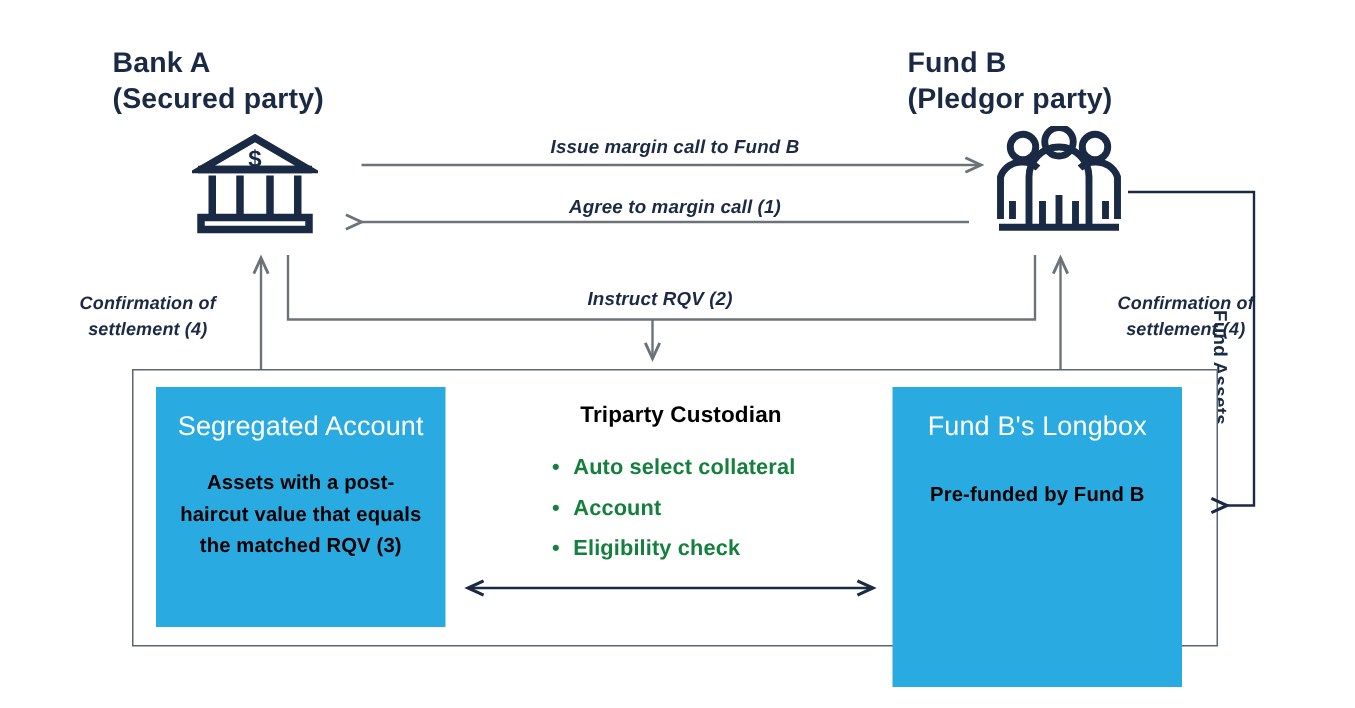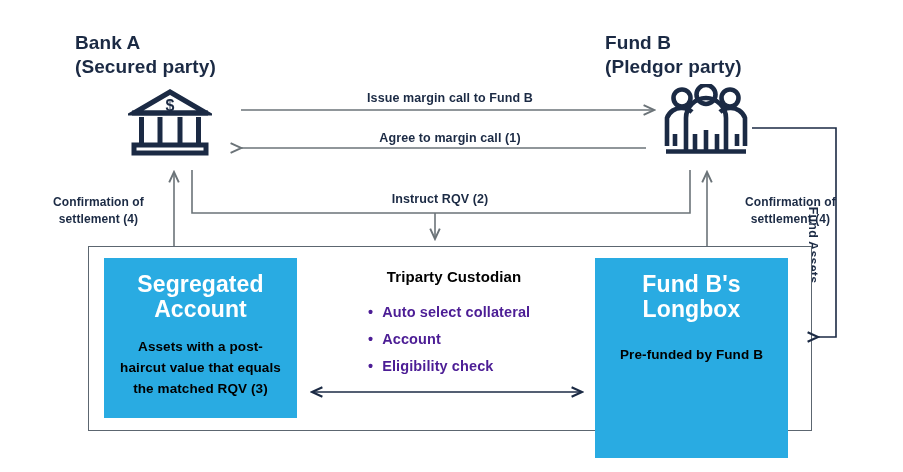--- a/index.html
+++ b/index.html
@@ -36,20 +36,21 @@
 
   
   .flow-label {
     position: absolute;
     color: #1b2a44;
     font-size: 12.5px;
     font-weight: bold;
     line-height: 17px;
     text-align: center;
     letter-spacing: 0.1px;
+    font-style: italic;
   }
   .flow-label.small { font-size: 12px; }
 
   #lbl-issue     { left: 300px; top: 90px;  width: 300px; }
   #lbl-agree     { left: 300px; top: 130px; width: 300px; }
   #lbl-instruct  { left: 330px; top: 191px; width: 220px; }
   #lbl-conf-left { left: 26px;  top: 194px; width: 145px; }
   #lbl-conf-right{ left: 718px; top: 194px; width: 145px; }
 
   #lbl-fund-assets {
@@ -84,22 +85,22 @@
     position: absolute;
     background: #29abe2;
     box-sizing: border-box;
     padding: 14px 14px 0 14px;
   }
   #segregated-account { left: 104px; top: 258px; width: 193px; height: 160px; }
   #fund-longbox       { left: 595px; top: 258px; width: 193px; height: 200px; }
 
   .box-title {
     color: #ffffff;
-    font-size: 23px;
-    font-weight: bold;
+    font-size: 18px;
+    font-weight: normal;
     line-height: 25px;
     text-align: center;
     letter-spacing: 0.1px;
   }
   .box-body {
     color: #000000;
     font-size: 13.5px;
     font-weight: bold;
     line-height: 21px;
     letter-spacing: 0.1px;
@@ -120,21 +121,21 @@
     font-weight: bold;
     text-align: center;
     letter-spacing: 0.1px;
   }
   #custodian-list {
     margin: 14px 0 0 0;
     padding: 0;
     list-style: none;
   }
   #custodian-list li {
-    color: #4c1d95;
+    color: #15803d;
     font-size: 14.5px;
     font-weight: bold;
     line-height: 27px;
     padding-left: 50px;
     letter-spacing: 0.1px;
   }
   #custodian-list li::before {
     content: "\2022";
     margin-right: 9px;
   }

